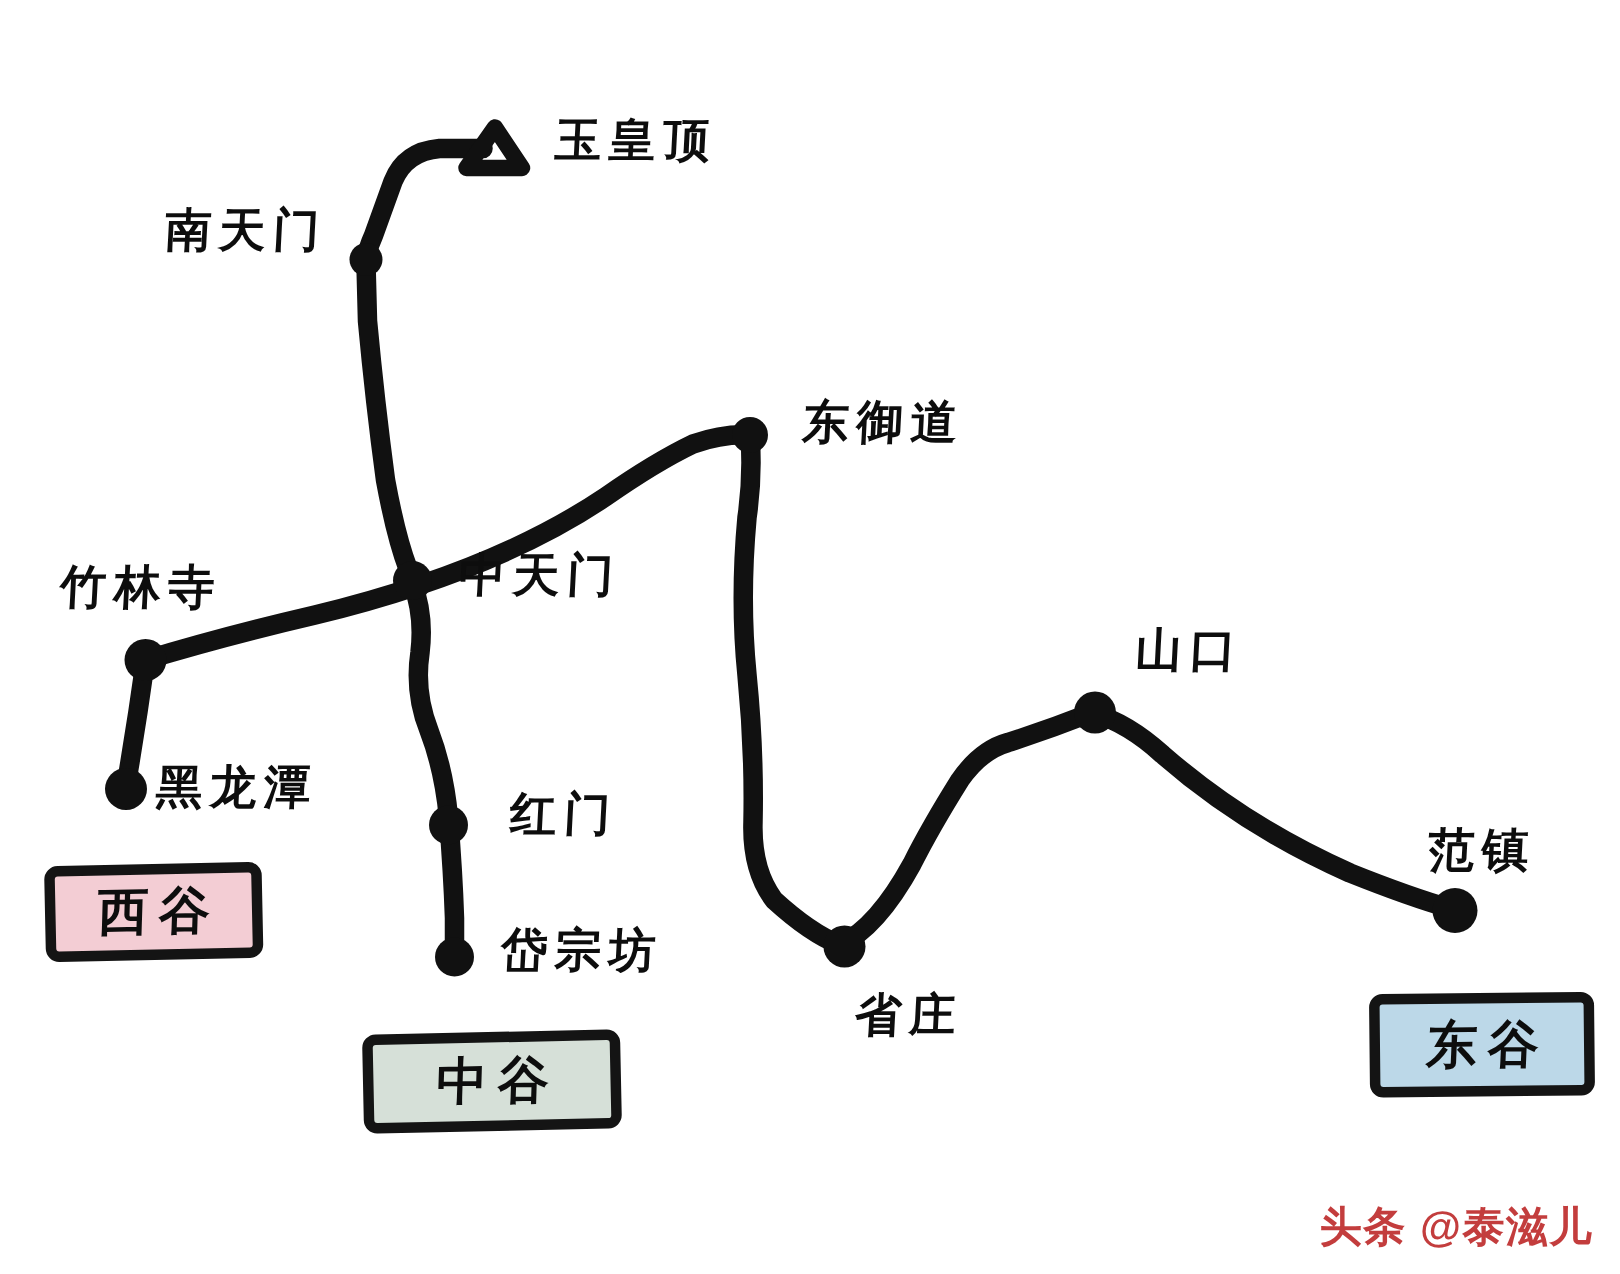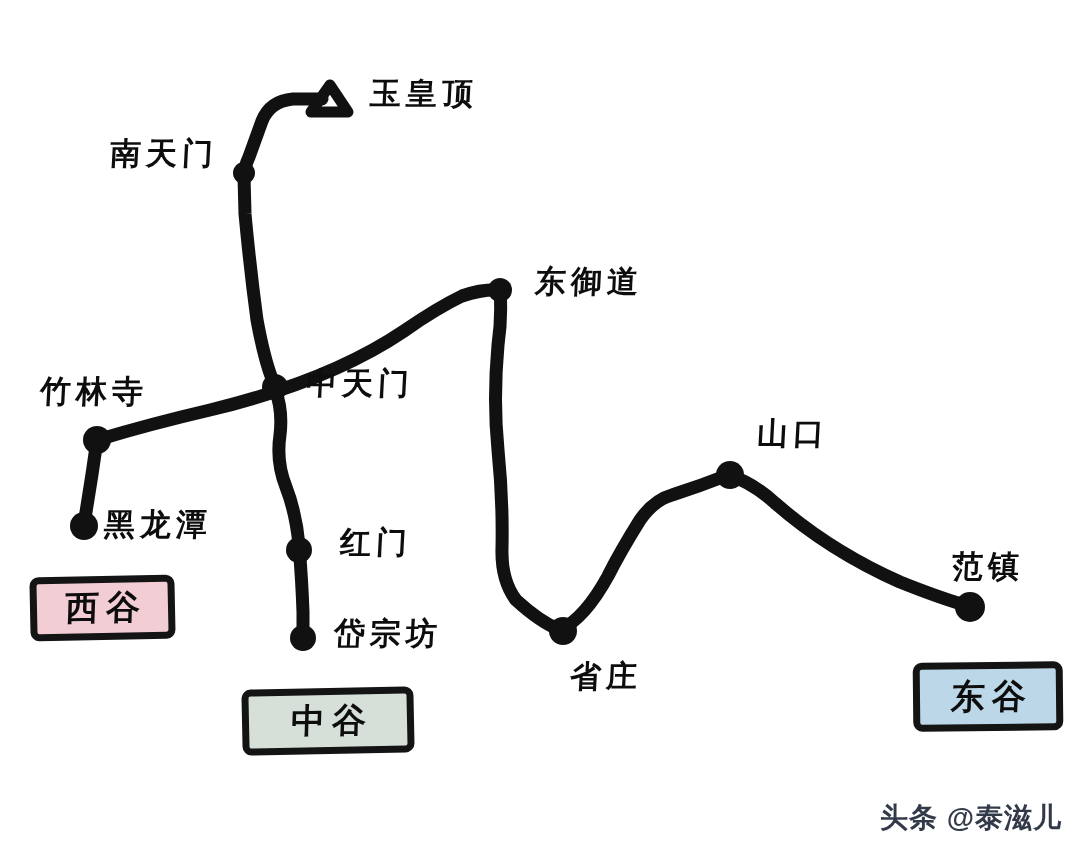--- a/index.html
+++ b/index.html
@@ -92,21 +92,21 @@
     width: 150px;
     height: 69px;
     transform: rotate(-0.6deg);
   }
   #watermark {
     position: absolute;
     right: 18px;
     bottom: 12px;
     font-size: 28px;
     font-weight: 700;
-    color: #0f172a;
+    color: #b91c1c;
     letter-spacing: 1px;
     opacity: 0.85;
     white-space: nowrap;
     font-family: "Liberation Sans", sans-serif;
   }
 </style>
 </head>
 <body>
 
 <div id="map-root">

